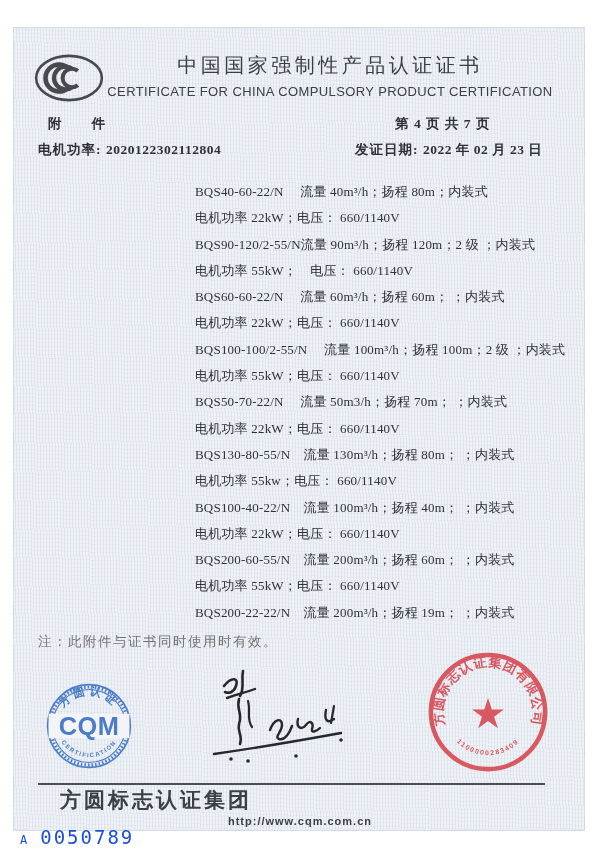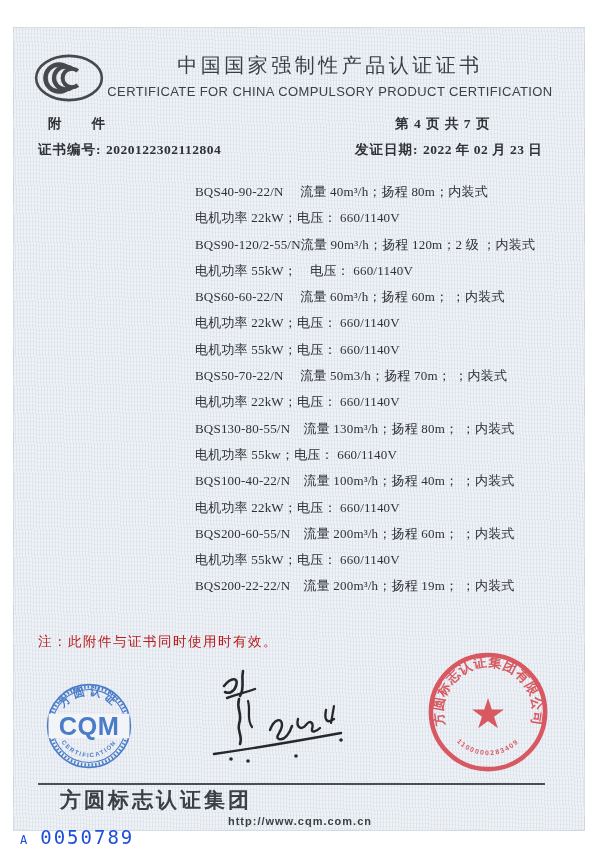--- a/index.html
+++ b/index.html
@@ -20,21 +20,21 @@
             font-size:13px;letter-spacing:0.4px;color:#3c4147;}
   .hdr-field{font-size:13.5px;font-weight:bold;color:#2e3237;letter-spacing:1px;}
   .attach{left:48px;top:115px;}
   .pageinfo{left:355px;top:115px;padding-left:40px;}
   .certno{left:38px;top:141px;}
   .issuedate{left:355px;top:141px;}
   .hdr-val{letter-spacing:0.5px;}
   .spec{left:195px;top:179px;width:390px;}
   .spec-line{height:26.3px;line-height:26.3px;font-size:13px;color:#2e3237;
              white-space:nowrap;letter-spacing:0.2px;}
-  .note{left:38px;top:633px;font-size:13.5px;color:#b91c1c;letter-spacing:1.5px;}
+  .note{left:38px;top:633px;font-size:13.5px;color:#737373;letter-spacing:1.5px;}
   .footer-divider{left:38px;top:783px;width:507px;height:2px;background:#4b4f54;}
   .footer-org{left:60px;top:786px;width:480px;text-align:left;font-size:21px;
               font-weight:bold;color:#3b4046;letter-spacing:3px;}
   .footer-addr{left:60px;top:804px;width:480px;text-align:center;font-size:10px;
                color:#3b4046;letter-spacing:0.5px;}
   .footer-url{left:60px;top:815px;width:480px;text-align:center;font-size:11px;
               font-weight:bold;color:#3b4046;
               font-family:"Liberation Sans","DejaVu Sans",sans-serif;letter-spacing:1px;}
   .serial{left:20px;top:826px;color:#1d4ed8;
           font-family:"DejaVu Sans Mono","Liberation Mono",monospace;}
@@ -57,35 +57,36 @@
       <path d="M 62.4 25.0 A 13 13 0 1 0 62.4 45.0" fill="none" stroke="#46494d" stroke-width="5.6"></path>
     </svg>
   </div>
 
   <div class="abs title-cn">中国国家强制性产品认证证书</div>
   <div class="abs title-en">CERTIFICATE FOR CHINA COMPULSORY PRODUCT CERTIFICATION</div>
 
   <div class="abs hdr-field attach">附　　件</div>
   <div class="abs hdr-field pageinfo">第 4 页 共 7 页</div>
   <div class="abs hdr-field certno">
-    <span>证书编号:</span>
+    <span>电机功率:</span>
     <span class="hdr-val">2020122302112804</span>
   </div>
   <div class="abs hdr-field issuedate">
     <span>发证日期:</span>
     <span class="hdr-val">2022 年 02 月 23 日</span>
   </div>
 
   <div class="abs spec">
-    <div class="spec-line">BQS40-90-22/N　 流量 40m³/h；扬程 80m；内装式</div>
+    <div class="spec-line">BQS40-60-22/N　 流量 40m³/h；扬程 80m；内装式</div>
     <div class="spec-line">电机功率 22kW；电压： 660/1140V</div>
     <div class="spec-line">BQS90-120/2-55/N流量 90m³/h；扬程 120m；2 级 ；内装式</div>
     <div class="spec-line">电机功率 55kW；　电压： 660/1140V</div>
     <div class="spec-line">BQS60-60-22/N　 流量 60m³/h；扬程 60m； ；内装式</div>
     <div class="spec-line">电机功率 22kW；电压： 660/1140V</div>
+    <div class="spec-line">BQS100-100/2-55/N　 流量 100m³/h；扬程 100m；2 级 ；内装式</div>
     <div class="spec-line">电机功率 55kW；电压： 660/1140V</div>
     <div class="spec-line">BQS50-70-22/N　 流量 50m3/h；扬程 70m； ；内装式</div>
     <div class="spec-line">电机功率 22kW；电压： 660/1140V</div>
     <div class="spec-line">BQS130-80-55/N　流量 130m³/h；扬程 80m； ；内装式</div>
     <div class="spec-line">电机功率 55kw；电压： 660/1140V</div>
     <div class="spec-line">BQS100-40-22/N　流量 100m³/h；扬程 40m； ；内装式</div>
     <div class="spec-line">电机功率 22kW；电压： 660/1140V</div>
     <div class="spec-line">BQS200-60-55/N　流量 200m³/h；扬程 60m； ；内装式</div>
     <div class="spec-line">电机功率 55kW；电压： 660/1140V</div>
     <div class="spec-line">BQS200-22-22/N　流量 200m³/h；扬程 19m； ；内装式</div>

